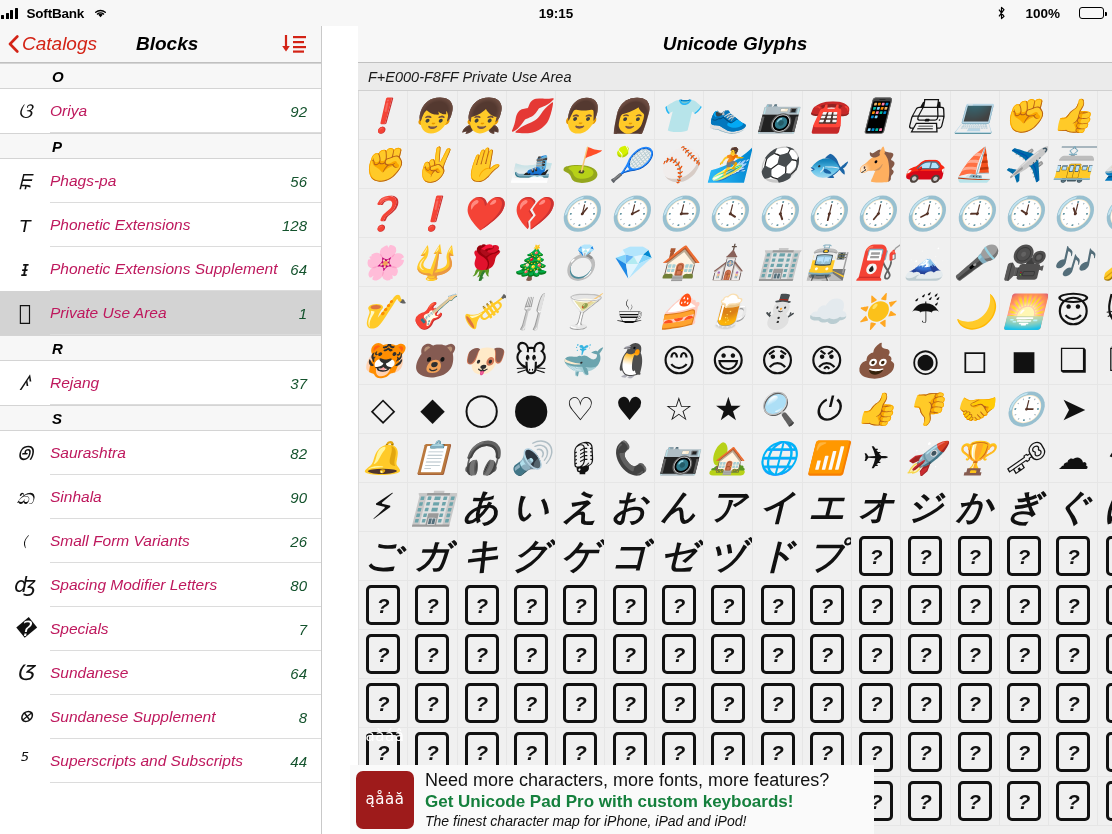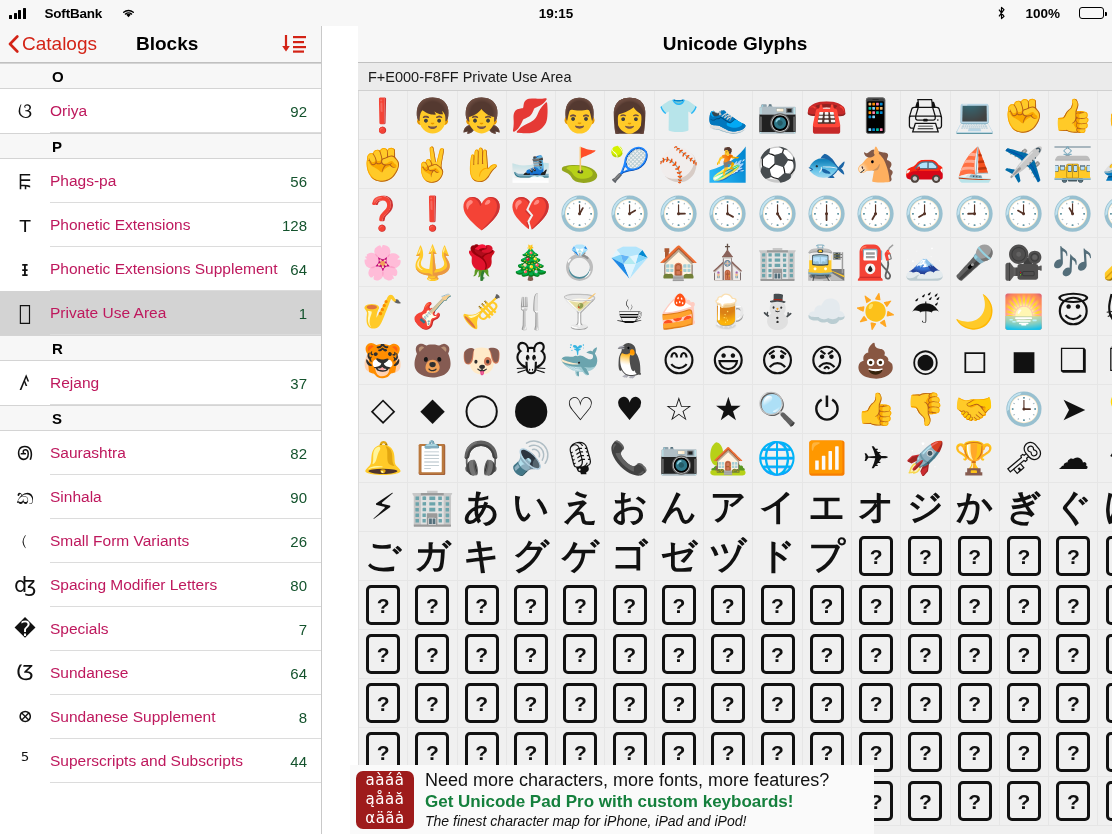--- a/index.html
+++ b/index.html
@@ -29,22 +29,22 @@
     background: #f7f7f7;
     display: flex;
     align-items: center;
     font-size: 13.5px;
     font-weight: bold;
     color: #000;
   }
   .sb-left {
     display: flex;
     align-items: center;
-    gap: 19px;
-    padding-left: 9px;
+    gap: 9px;
+    padding-left: 1px;
     width: 322px;
   }
   .sb-center {
     position: absolute;
     left: 0; right: 0;
     text-align: center;
     font-size: 13.5px;
     font-weight: bold;
   }
   .sb-right {
@@ -75,21 +75,21 @@
     content: "";
     position: absolute;
     right: -3.5px; top: 3.5px;
     width: 2px; height: 4px;
     background: #000;
     border-radius: 0 1px 1px 0;
   }
   .battery .fill { width: 100%; height: 100%; background: #000; border-radius: 1px; }
 
   
-  .split { flex: 1 1 auto; display: flex; min-height: 0; }
+  .split { flex: 1 1 auto; display: flex; min-height: 0; font-style: italic; }
 
   
   .sidebar {
     width: 322px;
     flex: 0 0 322px;
     background: #ffffff;
     border-right: 1px solid #c9c9c9;
     display: flex;
     flex-direction: column;
     min-height: 0;
@@ -858,21 +858,21 @@
             <div class="cell">
               <div class="tofu">?</div>
             </div>
           </div>
       </div>
     </div>
 
   </div>
 
   <div class="ad-banner">
-    <div class="ad-logo" id="ad-logo" style="background: rgb(158, 27, 27);">
+    <div class="ad-logo" id="ad-logo" style="background: rgb(158, 27, 27); gap: 44px;">
         <div>aàáâ</div>
         <div>ąåȧă</div>
         <div>αäãȧ</div>
       </div>
     <div class="ad-text">
       <div class="ad-line1">Need more characters, more fonts, more features?</div>
       <div class="ad-line2">Get Unicode Pad Pro with custom keyboards!</div>
       <div class="ad-line3">The finest character map for iPhone, iPad and iPod!</div>
     </div>
   </div>

